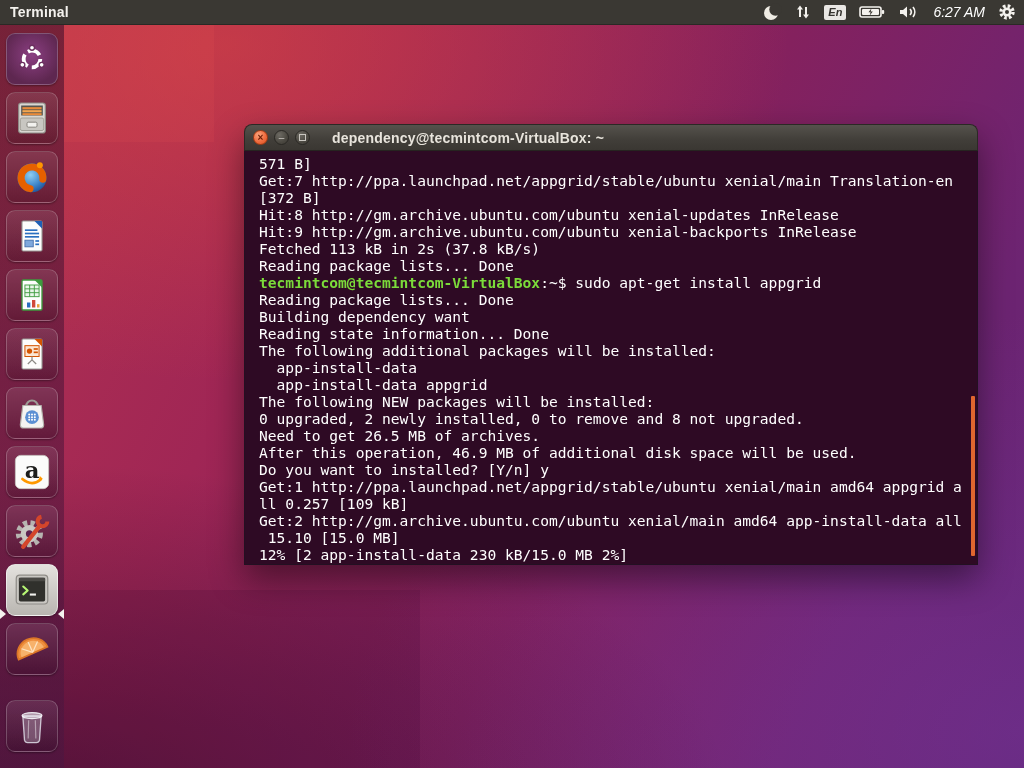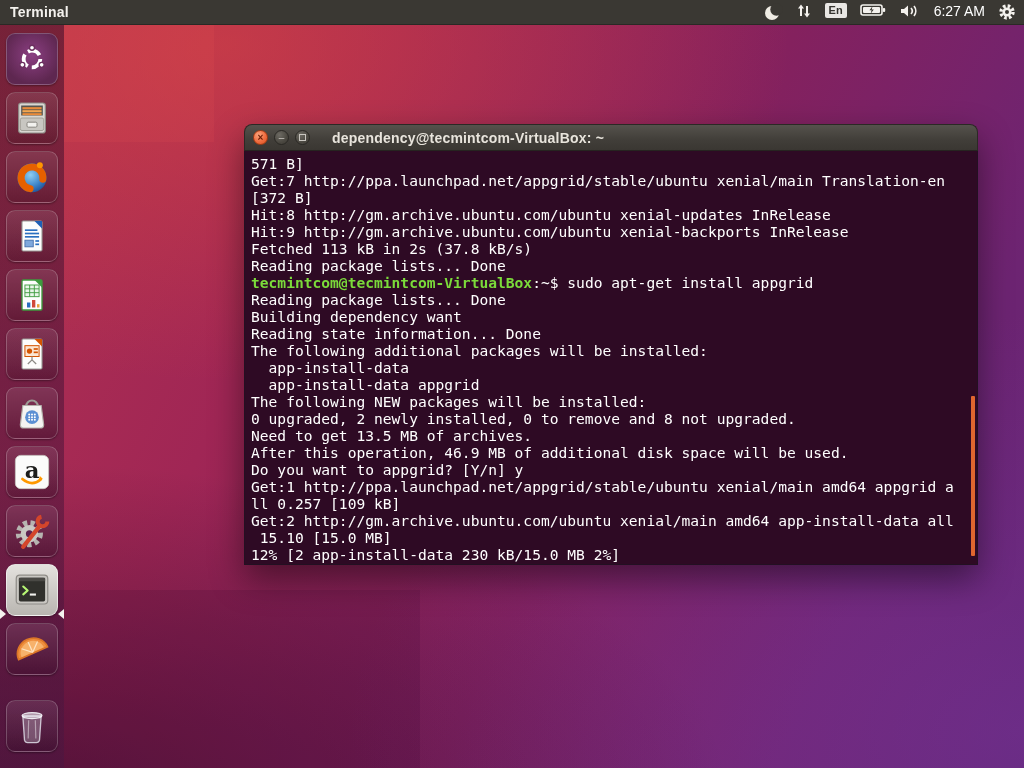--- a/index.html
+++ b/index.html
@@ -11,21 +11,21 @@
       radial-gradient(130% 80% at 0% 104%, rgba(22,2,32,0.50), rgba(22,2,32,0) 55%),
       linear-gradient(116deg,#b43350 0%,#a02655 30%,#84215e 58%,#6d2472 82%,#5e2473 100%);
   }
   .wp-block1{position:absolute;left:64px;top:24px;width:150px;height:118px;background:rgba(255,96,84,0.10);}
   .wp-block2{position:absolute;left:0;top:590px;width:420px;height:178px;background:rgba(30,4,40,0.12);}
 
   
   .topbar{position:absolute;left:0;top:0;width:1024px;height:24px;background:#3a3833;
     border-bottom:1px solid #2a2925;display:flex;align-items:center;z-index:50;color:#f4f2ee;gap:32px;}
   .topbar-app{font-weight:bold;font-size:14px;margin-left:10px;letter-spacing:.2px;}
-  .topbar-right{margin-left:auto;display:flex;align-items:flex-start;gap:13px;margin-right:8px;}
+  .topbar-right{margin-left:auto;display:flex;align-items:center;gap:13px;margin-right:8px;font-style:italic;}
   .kbd-badge{background:#e9e7e4;color:#35332f;font-size:11px;font-weight:bold;
     border-radius:2px;padding:1px 4px;line-height:13px;}
   .topbar-time{font-size:14px;color:#fff;}
   .tb-ic{display:inline-flex;align-items:center;justify-content:center;}
 
   
   .launcher{position:absolute;left:0;top:24px;width:64px;height:744px;z-index:40;
     background:linear-gradient(180deg,rgba(44,10,38,0.50),rgba(70,24,66,0.45));}
   .tile{position:absolute;left:6px;width:52px;height:52px;border-radius:9px;
     border:1px solid rgba(255,255,255,0.22);
@@ -48,21 +48,21 @@
   .win-btn{width:15px;height:15px;border-radius:50%;margin-left:6px;display:inline-flex;
     align-items:center;justify-content:center;font-size:10px;line-height:10px;box-sizing:border-box;}
   .btn-close{background:radial-gradient(circle at 35% 30%,#fba47c,#ef6c3f 55%,#d8501f);
     border:1px solid #a33c14;color:#6b1d05;font-weight:bold;margin-left:8px;}
   .btn-min,.btn-max{background:radial-gradient(circle at 35% 30%,#6d6a63,#4b4841 60%,#3d3a34);
     border:1px solid #2a2824;color:#c9c6c0;}
   .btn-max .sq{width:5px;height:5px;border:1px solid #c9c6c0;display:block;}
   .title-text{color:#e8e4dc;font-weight:bold;font-size:14px;margin-left:22px;letter-spacing:.2px;}
   .term-body{position:relative;height:414px;background:var(--term-bg,#2e0a24);
     border:1px solid #231022;border-top:none;box-sizing:border-box;
-    padding:4px 8px 0 6px;overflow:hidden;}
+    padding:4px 8px 0 14px;overflow:hidden;}
   .term-line{white-space:pre;font-family:"DejaVu Sans Mono",monospace;
     font-size:14.6px;line-height:17px;color:var(--term-fg,#ffffff);}
   .seg-prompt{color:var(--term-green,#7bdb3a);font-weight:bold;}
   .scroll-thumb{position:absolute;right:2px;top:245px;width:4px;height:160px;
     background:var(--term-orange,#e0662f);border-radius:1px;}
 
   svg{display:block;}
 </style>
 </head>
 <body>
@@ -316,23 +316,23 @@
         <div class="term-line">Reading package lists... Done</div>
         <div class="term-line"><span class="seg-prompt">tecmintcom@tecmintcom-VirtualBox</span><span class="seg-fg">:~$ sudo apt-get install appgrid</span></div>
         <div class="term-line">Reading package lists... Done</div>
         <div class="term-line">Building dependency want</div>
         <div class="term-line">Reading state information... Done</div>
         <div class="term-line">The following additional packages will be installed:</div>
         <div class="term-line">  app-install-data</div>
         <div class="term-line">  app-install-data appgrid</div>
         <div class="term-line">The following NEW packages will be installed:</div>
         <div class="term-line">0 upgraded, 2 newly installed, 0 to remove and 8 not upgraded.</div>
-        <div class="term-line">Need to get 13.5 MB of archives.</div>
+        <div class="term-line">Need to get 26.5 MB of archives.</div>
         <div class="term-line">After this operation, 46.9 MB of additional disk space will be used.</div>
-        <div class="term-line">Do you want to appgrid? [Y/n] y</div>
+        <div class="term-line">Do you want to installed? [Y/n] y</div>
         <div class="term-line">Get:1 http://ppa.launchpad.net/appgrid/stable/ubuntu xenial/main amd64 appgrid a</div>
         <div class="term-line">ll 0.257 [109 kB]</div>
         <div class="term-line">Get:2 http://gm.archive.ubuntu.com/ubuntu xenial/main amd64 app-install-data all</div>
         <div class="term-line"> 15.10 [15.0 MB]</div>
         <div class="term-line">12% [2 app-install-data 230 kB/15.0 MB 2%]</div>
       </div>
   </div>
 </div>
 
 </body></html>

